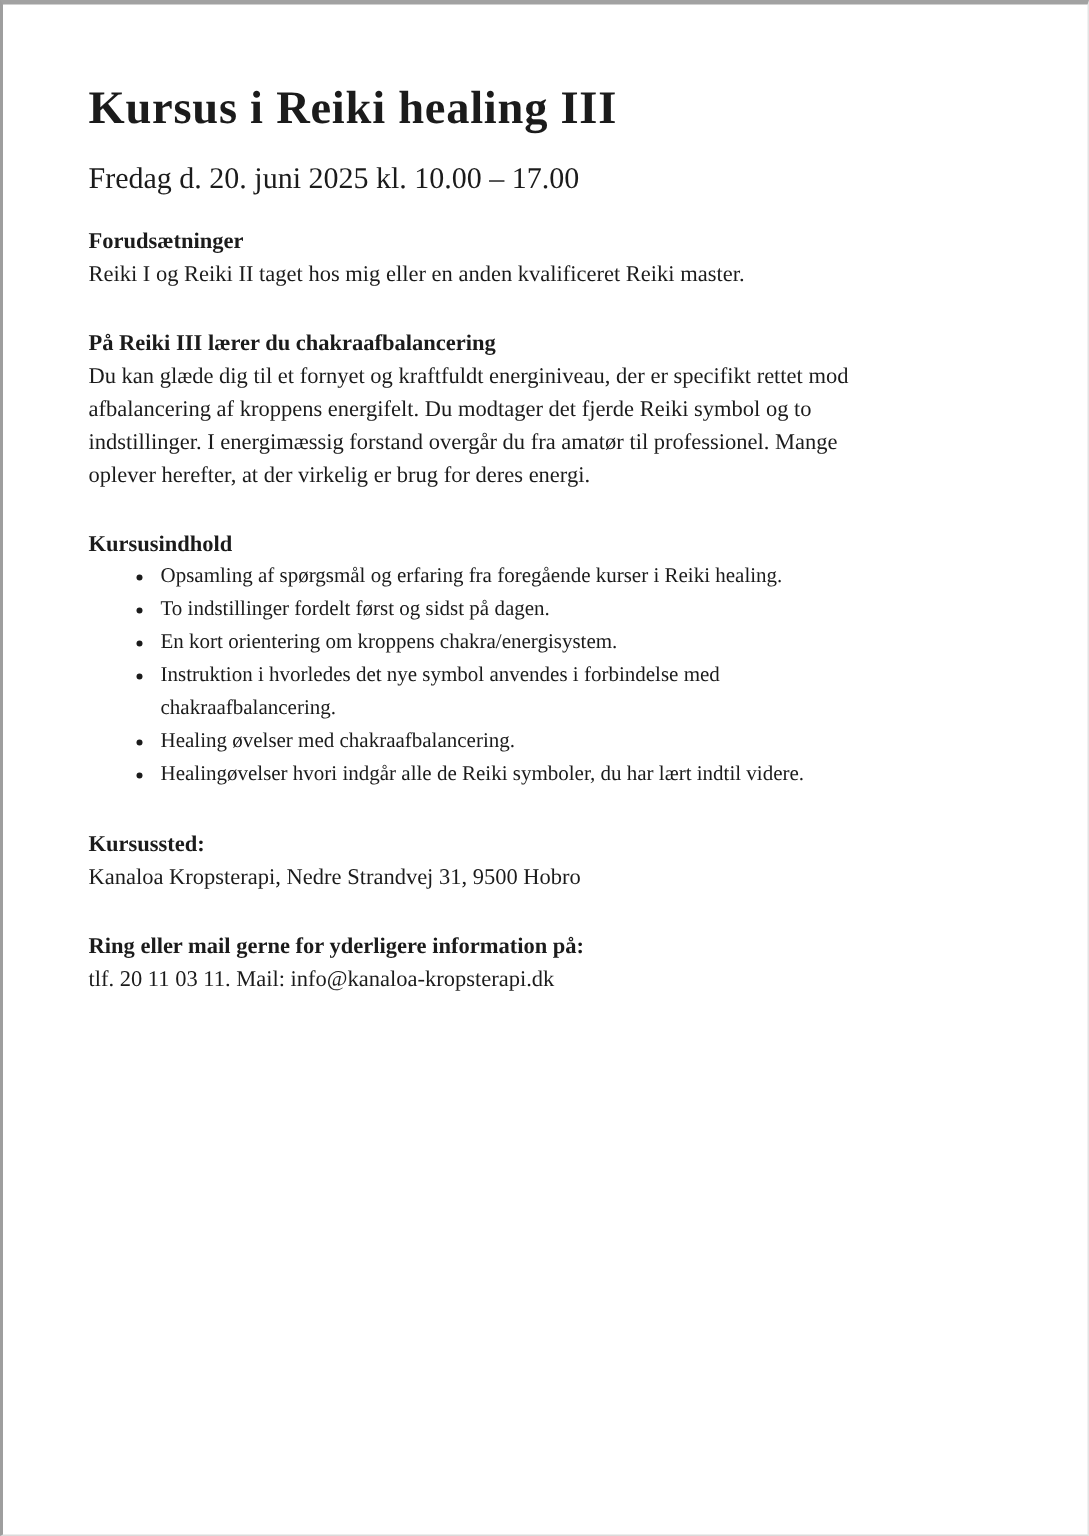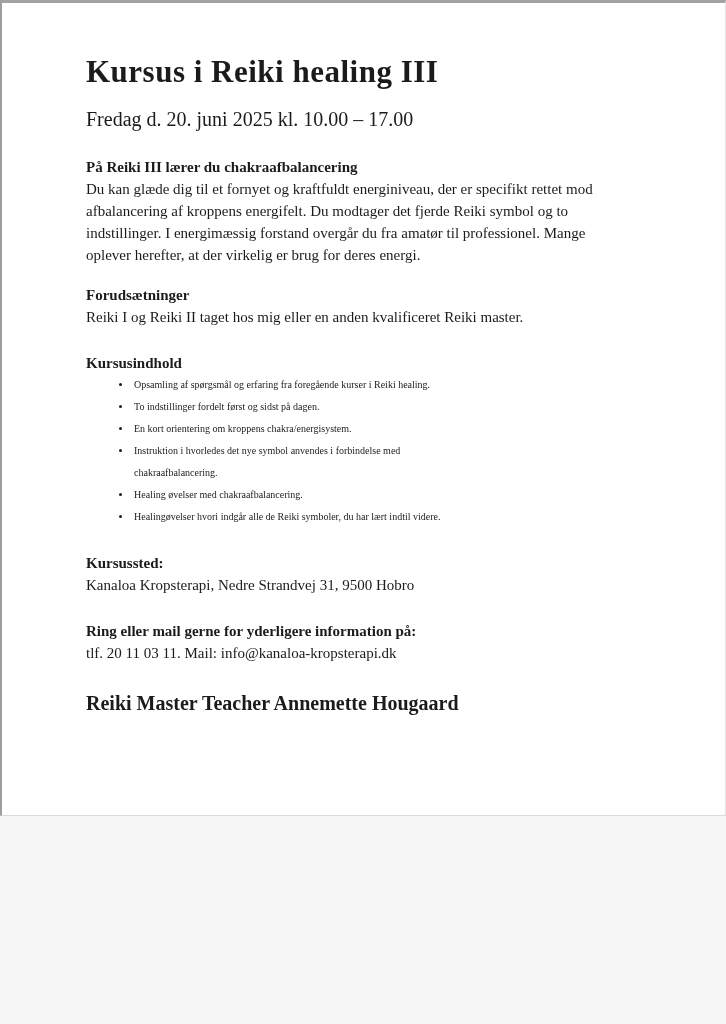--- a/index.html
+++ b/index.html
@@ -3,28 +3,28 @@
 <meta charset="utf-8">
 <style>
   html, body {
     margin: 0;
     padding: 0;
     background: #f6f6f6;
   }
   .page {
     position: relative;
     width: 726px;
-    height: 816px;
+    height: 1024px;
     box-sizing: border-box;
     background: #ffffff;
     border-top: 3px solid #a2a2a2;
     border-left: 2px solid #9e9e9e;
     border-right: 1px solid #e3e3e3;
     border-bottom: 1px solid #dadada;
-    padding: 50px 60px 0 84px;
+    padding: 50px 60px 0 57px;
     font-family: "Liberation Serif", "DejaVu Serif", serif;
     color: #1b1b1b;
     overflow: hidden;
   }
   .doc-title {
     font-size: 31px;
     font-weight: bold;
     letter-spacing: 0.5px;
     line-height: 38px;
     margin: 0;
@@ -47,52 +47,52 @@
     font-size: 15px;
     line-height: 22px;
     white-space: pre-line;
   }
   ul.bullets {
     margin: 0;
     padding-left: 46px;
     list-style-type: disc;
   }
   ul.bullets li {
-    font-size: 10px;
+    font-size: 14px;
     line-height: 22px;
     padding-left: 2px;
     white-space: pre-line;
   }
   .signature {
     font-size: 20px;
     font-weight: bold;
     line-height: 26px;
     margin-top: 26px;
   }
 </style>
 </head>
 <body>
 
 <div class="page">
 
   <h1 class="doc-title">Kursus i Reiki healing III</h1>
 
   <div class="doc-subtitle">Fredag d. 20. juni 2025 kl. 10.00 – 17.00</div>
 
+  <div class="sec">
+    <div class="sec-heading">Forudsætninger</div>
+    <div class="sec-body">Reiki I og Reiki II taget hos mig eller en anden kvalificeret Reiki master.</div>
+  </div>
+
   <div class="sec gap-lg">
     <div class="sec-heading">På Reiki III lærer du chakraafbalancering</div>
     <div class="sec-body">Du kan glæde dig til et fornyet og kraftfuldt energiniveau, der er specifikt rettet mod
 afbalancering af kroppens energifelt. Du modtager det fjerde Reiki symbol og to
 indstillinger. I energimæssig forstand overgår du fra amatør til professionel. Mange
 oplever herefter, at der virkelig er brug for deres energi.</div>
-  </div>
-
-  <div class="sec">
-    <div class="sec-heading">Forudsætninger</div>
-    <div class="sec-body">Reiki I og Reiki II taget hos mig eller en anden kvalificeret Reiki master.</div>
   </div>
 
   <div class="sec gap-lg">
     <div class="sec-heading">Kursusindhold</div>
     <ul class="bullets">
       <li>Opsamling af spørgsmål og erfaring fra foregående kurser i Reiki healing.</li>
       <li>To indstillinger fordelt først og sidst på dagen.</li>
       <li>En kort orientering om kroppens chakra/energisystem.</li>
       <li>Instruktion i hvorledes det nye symbol anvendes i forbindelse med
 chakraafbalancering.</li>
@@ -109,15 +109,14 @@
     <div class="sec-heading">Kursussted:</div>
     <div class="sec-body">Kanaloa Kropsterapi, Nedre Strandvej 31, 9500 Hobro</div>
   </div>
 
 
   <div class="sec gap-lg">
     <div class="sec-heading">Ring eller mail gerne for yderligere information på:</div>
     <div class="sec-body">tlf. 20 11 03 11. Mail: info@kanaloa-kropsterapi.dk</div>
   </div>
 
-  <div class="signature">Reiki Master Teacher Annemette Hougaard</div>
 
 </div>
 
 </body></html>

